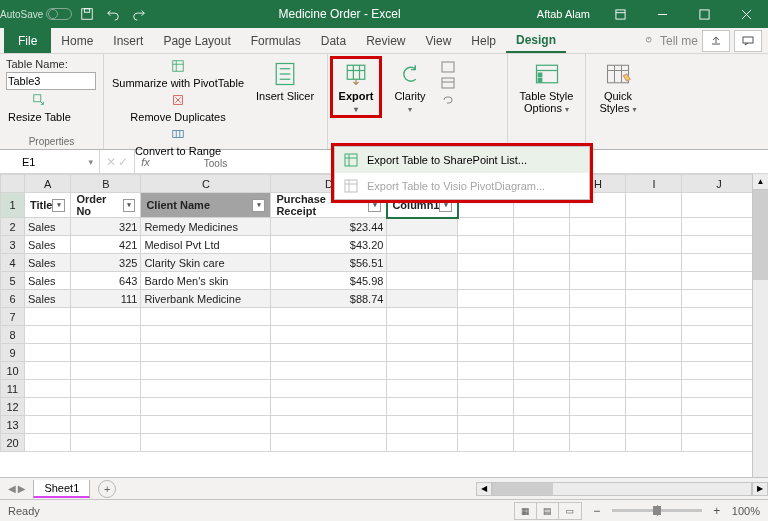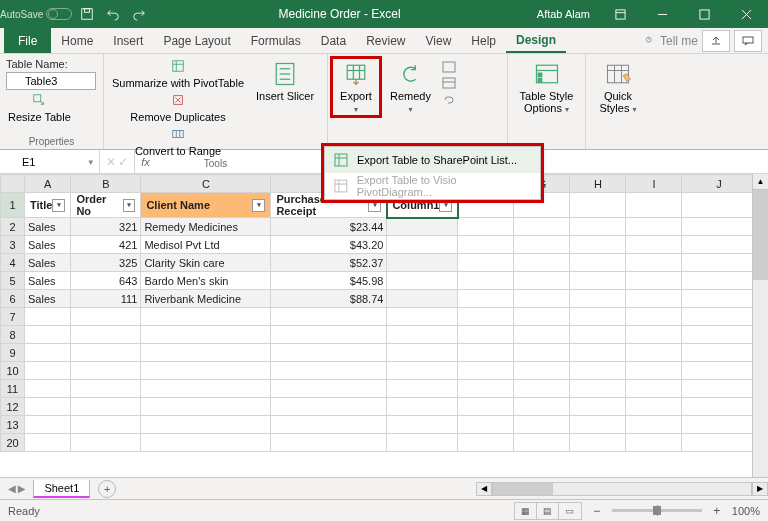--- a/index.html
+++ b/index.html
@@ -28,31 +28,31 @@
 .tellme { display: flex; align-items: center; gap: 4px; color: #888; font-size: 12px; }
 .small-btn { width: 28px; height: 22px; display: flex; align-items: center; justify-content: center; border: 1px solid #c6c6c6; background: #fff; }
 
 
 .ribbon { height: 96px; background: #f3f2f1; border-bottom: 1px solid #b4b4b4; display: flex; position: relative; }
 .rgroup { border-right: 1px solid #d6d6d6; padding: 4px 6px 2px; display: flex; flex-direction: column; justify-content: space-between; }
 .rgroup-label { text-align: center; font-size: 10px; color: #6a6a6a; }
 .rcontent { display: flex; align-items: flex-start; gap: 6px; flex: 1; }
 .rcell { display: flex; flex-direction: column; font-size: 11px; color: #2b2b2b; }
 .rcell label { margin-bottom: 2px; }
-.rcell input { width: 90px; height: 18px; border: 1px solid #ababab; padding: 0 18px; font-size: 11px; }
+.rcell input { width: 90px; height: 18px; border: 1px solid #ababab; padding: 0 1px; font-size: 11px; }
 .rbtn-sm { display: flex; align-items: center; gap: 4px; font-size: 11px; padding: 1px 2px; flex-direction: column; }
 .rbtn-sm svg { width: 14px; height: 14px; }
 .rbtn-lg { display: flex; flex-direction: column; align-items: center; justify-content: center; font-size: 11px; text-align: center; padding: 2px 4px; min-width: 52px; }
 .rbtn-lg svg { width: 28px; height: 28px; }
 .rbtn-lg .lbl { margin-top: 2px; }
-.highlight-red { outline: 3px solid #d00000; outline-offset: -1px; }
+.highlight-red { outline: 3px solid #d00000; outline-offset: -1px; font-weight: bold; }
 .drop-arrow { font-size: 8px; color: #666; }
 
 
-.export-menu { position: absolute; top: 92px; left: 324px; width: 217px; background: #fff; border: 1px solid #c3c3c3; box-shadow: 2px 2px 5px rgba(0,0,0,0.15); z-index: 10; outline: 3px solid #d00000; outline-offset: 0; }
+.export-menu { position: absolute; top: 92px; left: 334px; width: 256px; background: #fff; border: 1px solid #c3c3c3; box-shadow: 2px 2px 5px rgba(0,0,0,0.15); z-index: 10; outline: 3px solid #d00000; outline-offset: 0; }
 .export-item { display: flex; align-items: center; gap: 8px; height: 26px; padding: 0 8px; font-size: 11px; }
 .export-item.hover { background: #eaf1e8; }
 .export-item.disabled { color: #a6a6a6; }
 .export-item svg { width: 16px; height: 16px; }
 
 
 .namebox-row { height: 24px; border-bottom: 1px solid #d6d6d6; display: flex; align-items: center; background: #fff; padding-left: 16px; }
 .namebox { width: 84px; border-right: 1px solid #d6d6d6; height: 100%; display: flex; align-items: center; padding: 0 6px; font-size: 11px; }
 .namebox .nb-arrow { margin-left: auto; color: #888; font-size: 9px; }
 .fx-btns { display: flex; align-items: center; gap: 2px; padding: 0 6px; color: #999; border-right: 1px solid #d6d6d6; height: 100%; }
@@ -257,21 +257,21 @@
             <line x1="13" y1="6" x2="13" y2="22"></line>
             <line x1="20" y1="6" x2="20" y2="22"></line>
             <path d="M16 22v6m-3-3l3 3 3-3" stroke="#a85"></path>
           </svg>
         <div class="lbl"><span>Export</span><br><span class="drop-arrow">▾</span></div>
       </div>
       <div class="rbtn-lg" style="min-width:48px">
         <svg viewBox="0 0 32 32" fill="none" stroke="#4a7" stroke-width="1.6">
             <path d="M22 10a8 8 0 10.5 12M22 6v5h-5"></path>
           </svg>
-        <div class="lbl"><span>Remedy</span><br><span class="drop-arrow">▾</span></div>
+        <div class="lbl"><span>Clarity</span><br><span class="drop-arrow">▾</span></div>
       </div>
       <div style="display:flex;flex-direction:column;gap:2px;padding-top:2px">
         <svg width="16" height="14" viewBox="0 0 16 14" fill="none" stroke="#888">
             <rect x="2" y="2" width="12" height="10"></rect>
           </svg>
         <svg width="16" height="14" viewBox="0 0 16 14" fill="none" stroke="#888">
             <rect x="2" y="2" width="12" height="10"></rect>
             <line x1="2" y1="6" x2="14" y2="6"></line>
           </svg>
         <svg width="16" height="14" viewBox="0 0 16 14" fill="none" stroke="#888">
@@ -370,21 +370,21 @@
               <span>Title</span>
               <span class="filter-btn">▾</span>
             </div>
           </td>
           <td style="background: rgb(255, 255, 255); font-weight: 600;">
             <div class="hdr-cell">
               <span>Order No</span>
               <span class="filter-btn">▾</span>
             </div>
           </td>
-          <td style="background: #fdba74; font-weight: 600;">
+          <td style="background: #a3a3a3; font-weight: 600;">
             <div class="hdr-cell">
               <span>Client Name</span>
               <span class="filter-btn">▾</span>
             </div>
           </td>
           <td style="background: rgb(255, 255, 255); font-weight: 600;">
             <div class="hdr-cell">
               <span>Purchase Receipt</span>
               <span class="filter-btn">▾</span>
             </div>
@@ -425,21 +425,21 @@
           <td></td>
           <td></td>
           <td></td>
           <td></td>
         </tr>
         <tr>
           <td class="rowhdr">4</td>
           <td class="band">Sales</td>
           <td class="band num">325</td>
           <td class="band">Clarity Skin care</td>
-          <td class="band num">$52.37</td>
+          <td class="band num">$56.51</td>
           <td class="band"></td>
           <td></td>
           <td></td>
           <td></td>
           <td></td>
           <td></td>
         </tr>
         <tr>
           <td class="rowhdr">5</td>
           <td>Sales</td>

